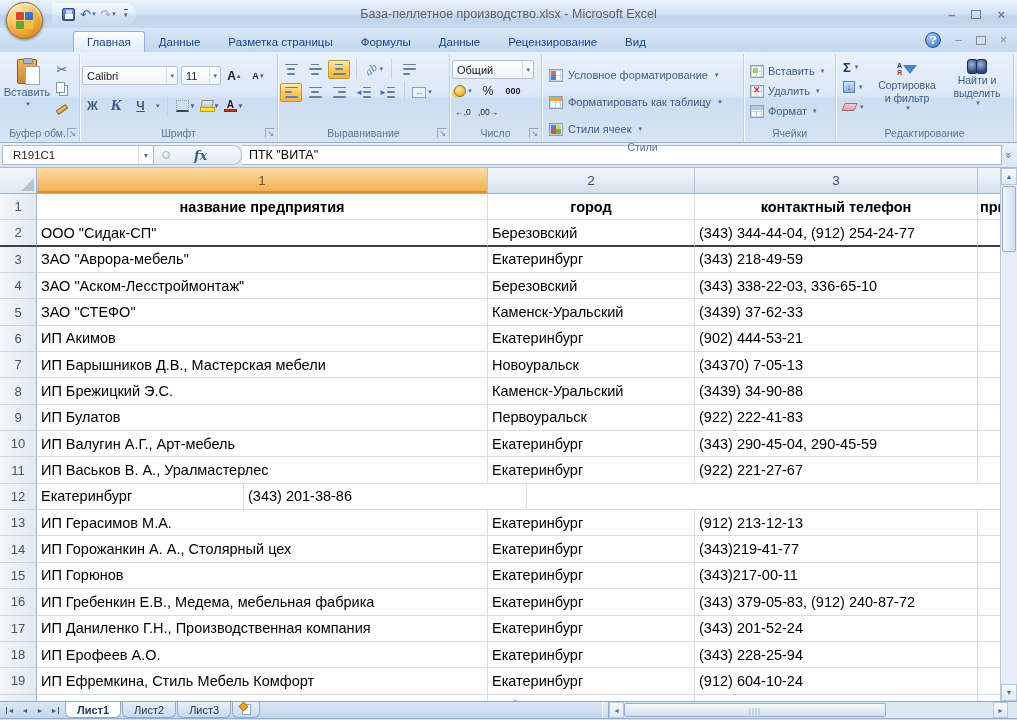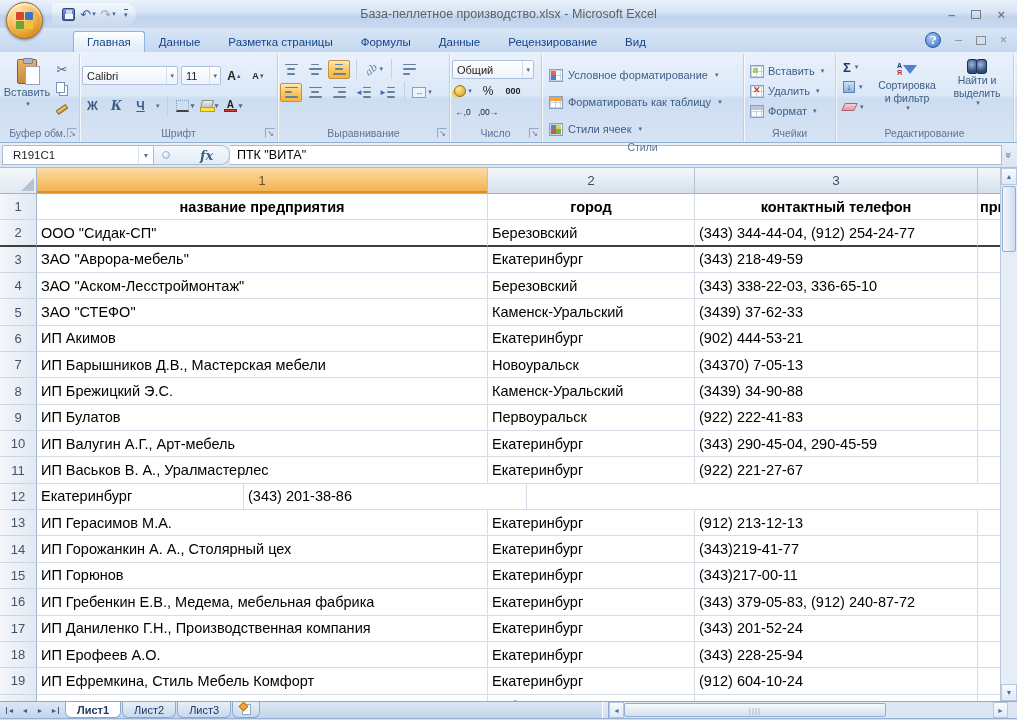--- a/index.html
+++ b/index.html
@@ -138,21 +138,21 @@
   .ic-sort .ay b:last-child{color:#b03030;}
   .funnel{width:0;height:0;border-left:7px solid transparent;border-right:7px solid transparent;border-top:9px solid #4e7fd0;}
   .ic-binoc{width:20px;height:13px;position:relative;margin-bottom:2px;}
   .ic-binoc::before,.ic-binoc::after{content:"";position:absolute;top:0;width:9px;height:13px;background:radial-gradient(circle at 40% 35%,#9db6d8,#2d4a7a 70%);border:1px solid #1c3055;border-radius:3px;}
   .ic-binoc::before{left:0;} .ic-binoc::after{right:0;}
 
   
   .fbar{height:25px;background:linear-gradient(#e8eff8,#dbe5f2);border-bottom:1px solid #a9bcd4;display:flex;align-items:stretch;padding:2px 0 2px 2px;flex:0 0 auto;}
   .namebox{width:152px;background:#fff;border:1px solid #a9bcd4;display:flex;align-items:center;font-size:11.5px;color:#222;padding-left:10px;}
   .nb-drop{margin-left:auto;width:15px;align-self:stretch;display:flex;align-items:center;justify-content:center;color:#5a779e;border-left:1px solid #d8e1ec;font-size:7px;}
-  .fx-zone{width:76px;display:flex;align-items:center;background:linear-gradient(#f5f9fd,#e3ecf6);border:1px solid #a9bcd4;border-left:none;border-radius:0 9px 9px 0;padding:0 8px;gap:30px;}
+  .fx-zone{width:88px;display:flex;align-items:center;background:linear-gradient(#f5f9fd,#e3ecf6);border:1px solid #a9bcd4;border-left:none;border-radius:0 9px 9px 0;padding:0 8px;gap:24px;}
   .fx-dot{width:8px;height:8px;border-radius:50%;background:radial-gradient(circle at 35% 30%,#ffffff,#c3d3e6);border:1px solid #9fb4cc;}
   .fx-lbl{font-family:"DejaVu Serif",serif;font-style:italic;font-weight:bold;color:#3e5d85;font-size:13px;}
   .fcontent{flex:1;background:#fff;border:1px solid #a9bcd4;border-left:none;display:flex;align-items:center;padding-left:7px;font-size:12.5px;color:#000;}
   .fchev{width:15px;display:flex;align-items:center;justify-content:center;color:#4a6b96;}
   .fchev span{transform:rotate(90deg);font-size:11px;display:inline-block;}
 
   
   .gridwrap{height:533px;display:flex;flex:0 0 auto;background:#fff;}
   .sheet{flex:1;display:flex;flex-direction:column;overflow:hidden;}
   .chead{height:26px;display:flex;background:linear-gradient(#f3f7fb,#e3ebf4 55%,#d4dfeb);border-bottom:1px solid #9eb6ce;flex:0 0 auto;}

